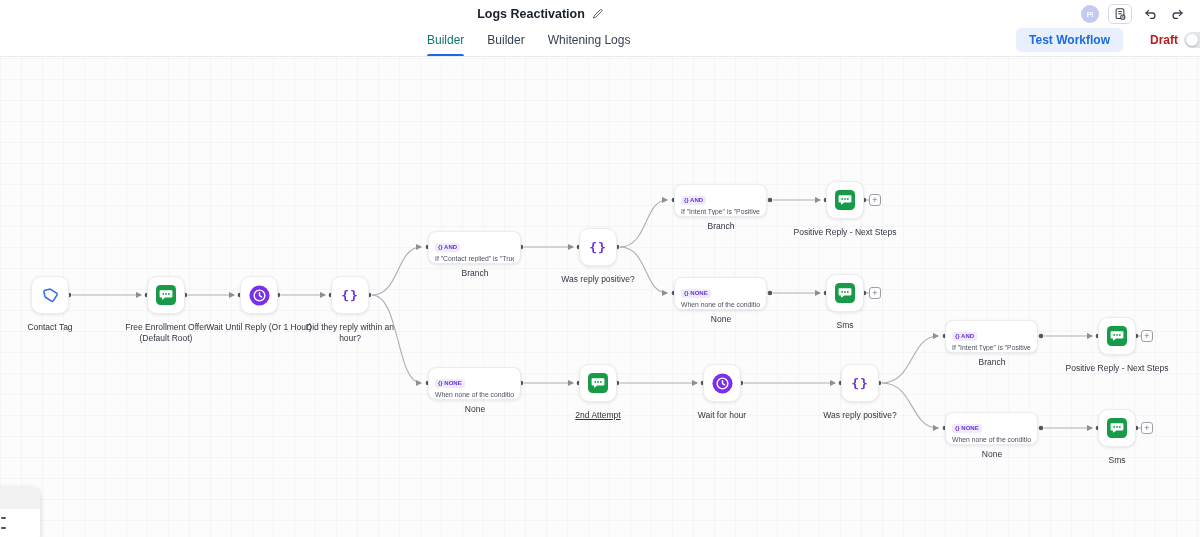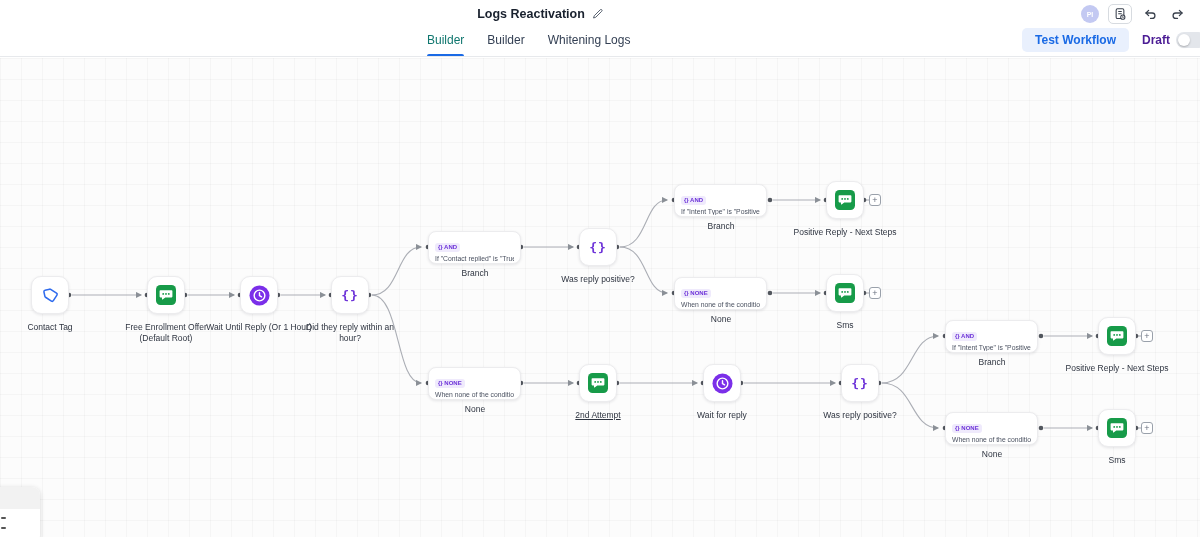--- a/index.html
+++ b/index.html
@@ -20,25 +20,25 @@
   .icon-plain { width:18px; height:18px; display:flex; align-items:center; justify-content:center; cursor:pointer; }
 
   
   .tabbar { position:relative; height:33px; background:#fff; border-bottom:1px solid #e7e9ec; }
   .tabs { position:absolute; left:427px; top:0; height:100%; display:flex; gap:23px; align-items:center; }
   .tab { position:relative; height:100%; display:flex; align-items:center; font-size:12px; color:#344054;
     font-weight:500; cursor:pointer; white-space:nowrap; }
   .tab.active { color:#0f766e; }
   .tab.active::after { content:""; position:absolute; left:0; right:0; bottom:0; height:2px;
     background:#1a6ae5; border-radius:2px 2px 0 0; }
-  .bar-right { position:absolute; right:0; top:0; height:100%; display:flex; align-items:center; gap:13px; padding-right:12px; }
+  .bar-right { position:absolute; right:0; top:0; height:100%; display:flex; align-items:center; gap:27px; padding-right:4px; }
   .test-btn { background:#e9f0fd; color:#1a6ae5; font-size:12px; font-weight:600;
     padding:5px 13px; border-radius:5px; border:none; cursor:pointer; white-space:nowrap; }
   .draft-wrap { display:flex; align-items:center; gap:6px; margin-right:-18px; }
-  .draft-label { font-size:12px; font-weight:600; color:#4c1d95; }
+  .draft-label { font-size:12px; font-weight:600; color:#b91c1c; }
   .toggle { position:relative; width:30px; height:16px; background:#e3e6eb; border-radius:9px; cursor:pointer; flex:0 0 auto; }
   .toggle .knob { position:absolute; left:2px; top:2px; width:12px; height:12px; border-radius:50%;
     background:#fff; box-shadow:0 1px 2px rgba(0,0,0,.25); }
 
   
   .canvas { position:absolute; top:58px; left:0; width:1200px; height:479px; background:#fcfcfc;
     background-image:linear-gradient(rgba(0,0,0,.028) 1px, transparent 1px),
                      linear-gradient(90deg, rgba(0,0,0,.028) 1px, transparent 1px);
     background-size:21px 21px; overflow:hidden; }
   .edges { position:absolute; top:0; left:0; }
@@ -305,21 +305,21 @@
 
     <div class="node" style="left:703px;top:306px;">
       <span style="display:flex;">
         <svg viewBox="0 0 22 22" width="21" height="21">
             <circle cx="11" cy="11" r="10.5" fill="#7b2fe9"></circle>
             <circle cx="11" cy="11" r="5.6" fill="none" stroke="#fff" stroke-width="1.5"></circle>
             <path d="M11 8v3l2.2 1.4" stroke="#fff" stroke-width="1.5" fill="none" stroke-linecap="round"></path>
           </svg>
       </span>
     </div>
-    <div class="node-label" style="left:667px;top:352px;">Wait for reply</div>
+    <div class="node-label" style="left:667px;top:352px;">Wait for hour</div>
 
     <div class="node" style="left:841px;top:306px;">
       <span class="curly">{}</span>
     </div>
     <div class="node-label" style="left:805px;top:352px;">Was reply positive?</div>
 
     <div class="cond" style="left:945px;top:262px;">
       <span class="badge">{} AND</span>
       <div class="cond-text">If "Intent Type" is "Positive/Yes"</div>
     </div>

